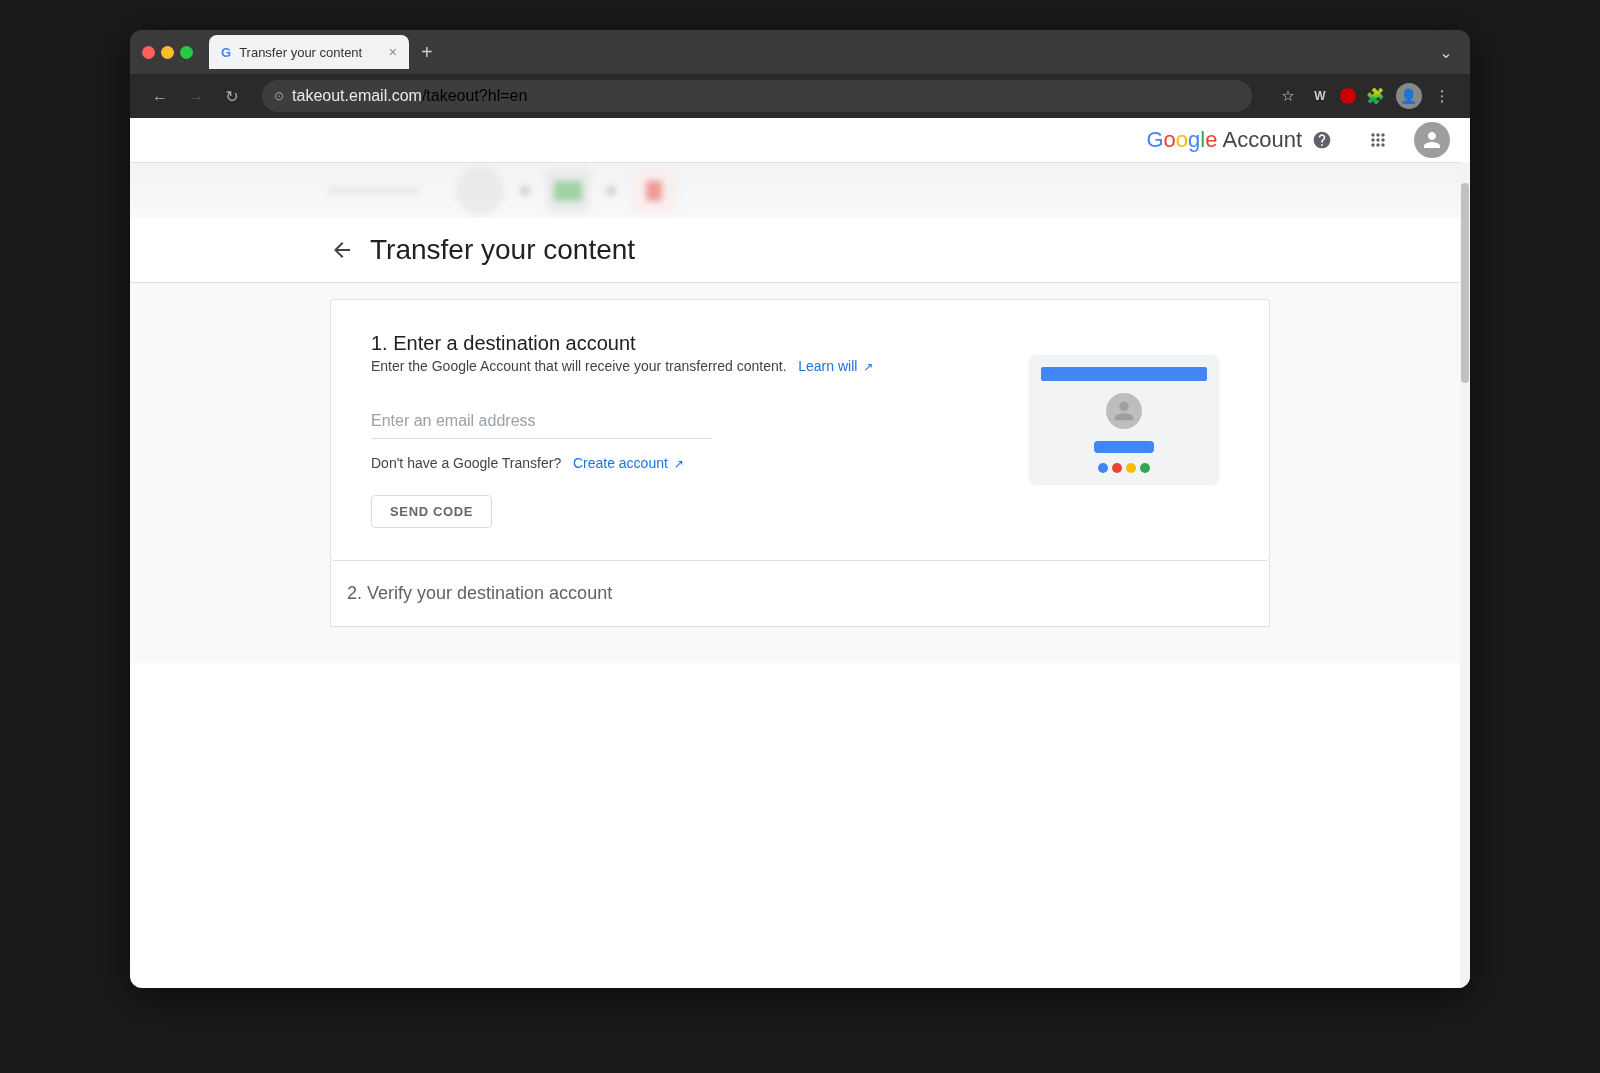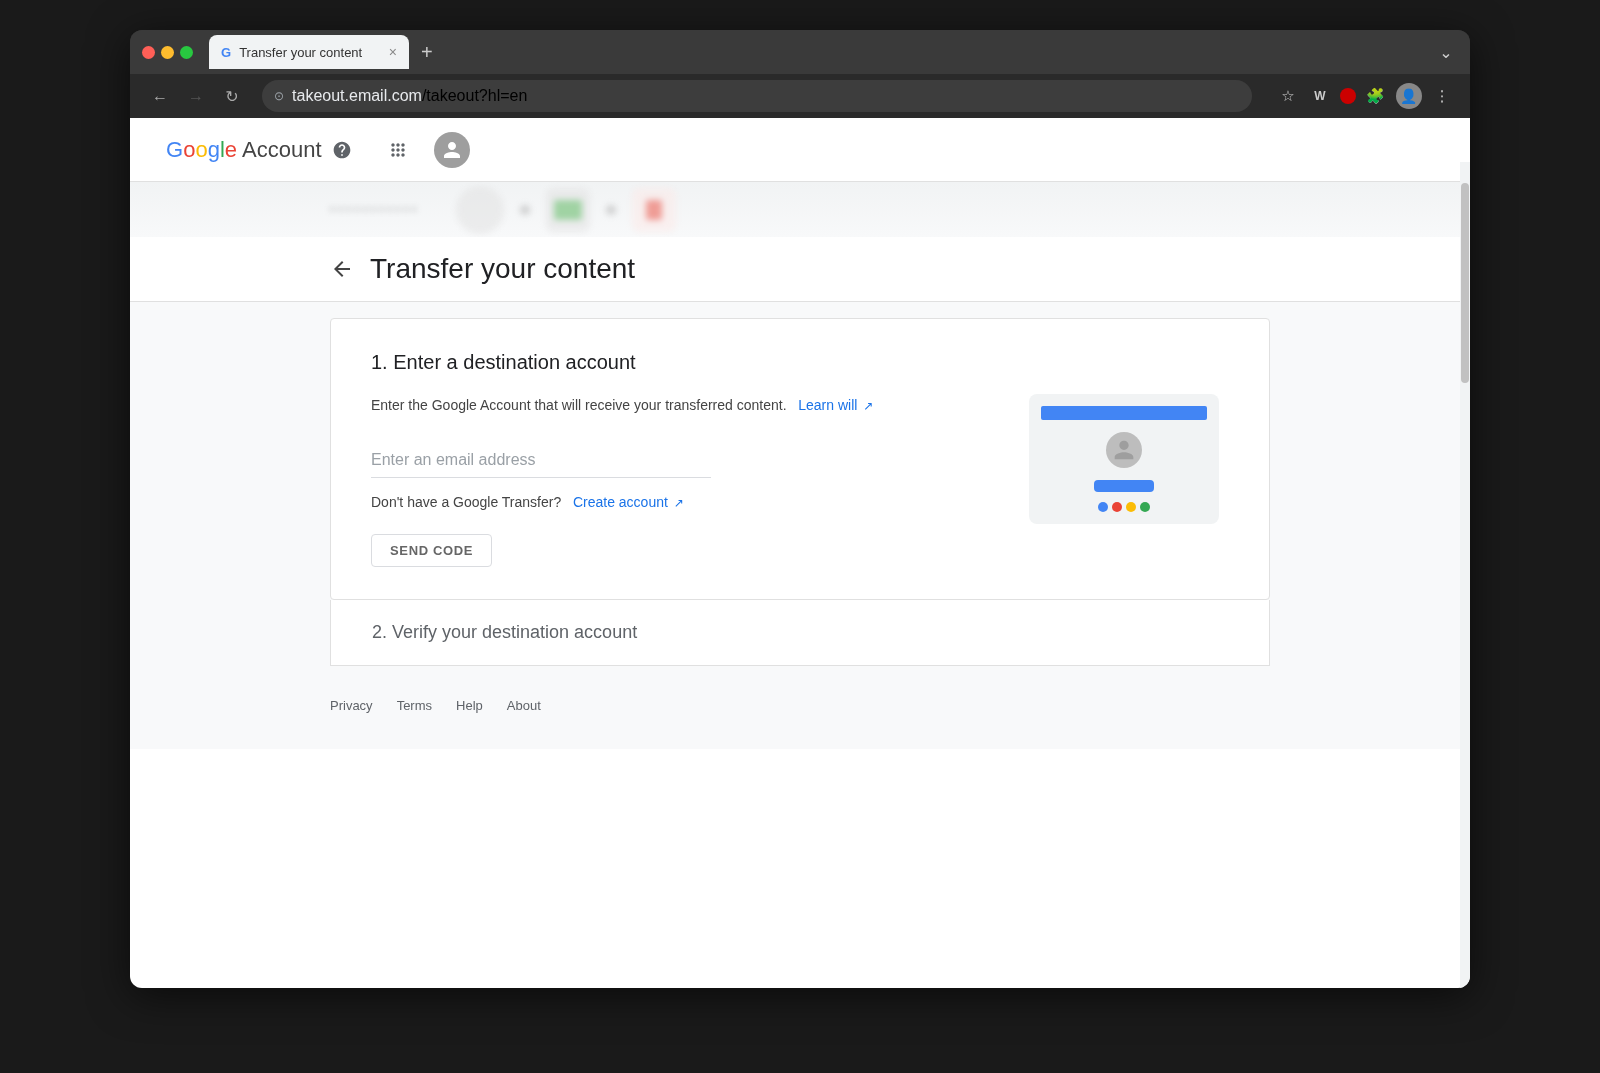--- a/index.html
+++ b/index.html
@@ -148,24 +148,24 @@
     
     .page-content {
       background: #fff;
       min-height: 870px;
     }
 
     
     .google-header {
       display: flex;
       align-items: center;
-      justify-content: flex-start;
-      padding: 12px 36px;
+      justify-content: flex-end;
+      padding: 12px 20px;
       border-bottom: 1px solid #e0e0e0;
-      height: 64px;
+      height: 45px;
     }
 
     .google-logo {
       display: flex;
       align-items: center;
       gap: 4px;
     }
 
     .google-logo-text {
       font-size: 22px;
@@ -249,21 +249,20 @@
     }
 
     .step-card-inner {
       padding: 32px 40px;
     }
 
     .step-number-title {
       font-size: 20px;
       font-weight: 400;
       color: #202124;
-      margin-bottom: 20px;
     }
 
     .step-content {
       display: flex;
       align-items: flex-start;
       gap: 40px;
     }
 
     .step-left {
       flex: 1;
@@ -561,29 +560,23 @@
                     <div class="illus-dot" style="background:#ea4335;"></div>
                     <div class="illus-dot" style="background:#fbbc05;"></div>
                     <div class="illus-dot" style="background:#34a853;"></div>
                   </div>
                 </div>
               </div>
             </div>
           </div>
         </div>
 
-        <div style="background:#fff; border:1px solid #e0e0e0; border-top:none; padding:22px 41px;">
+        <div style="background:#fff; border:1px solid #e0e0e0; border-top:none; padding:22px 16px;">
           <h2 style="font-size:18px; font-weight:400; color:#5f6368;">2. Verify your destination account</h2>
         </div>
 
 
       </div>
 
-      <div style="display:flex; gap:24px; padding: 16px 200px;">
-        <a href="#" class="footer-link">Privacy</a>
-        <a href="#" class="footer-link">Terms</a>
-        <a href="#" class="footer-link">Help</a>
-        <a href="#" class="footer-link">About</a>
-      </div>
 
     </div>
   </div>
 </div>
 
 </body></html>

